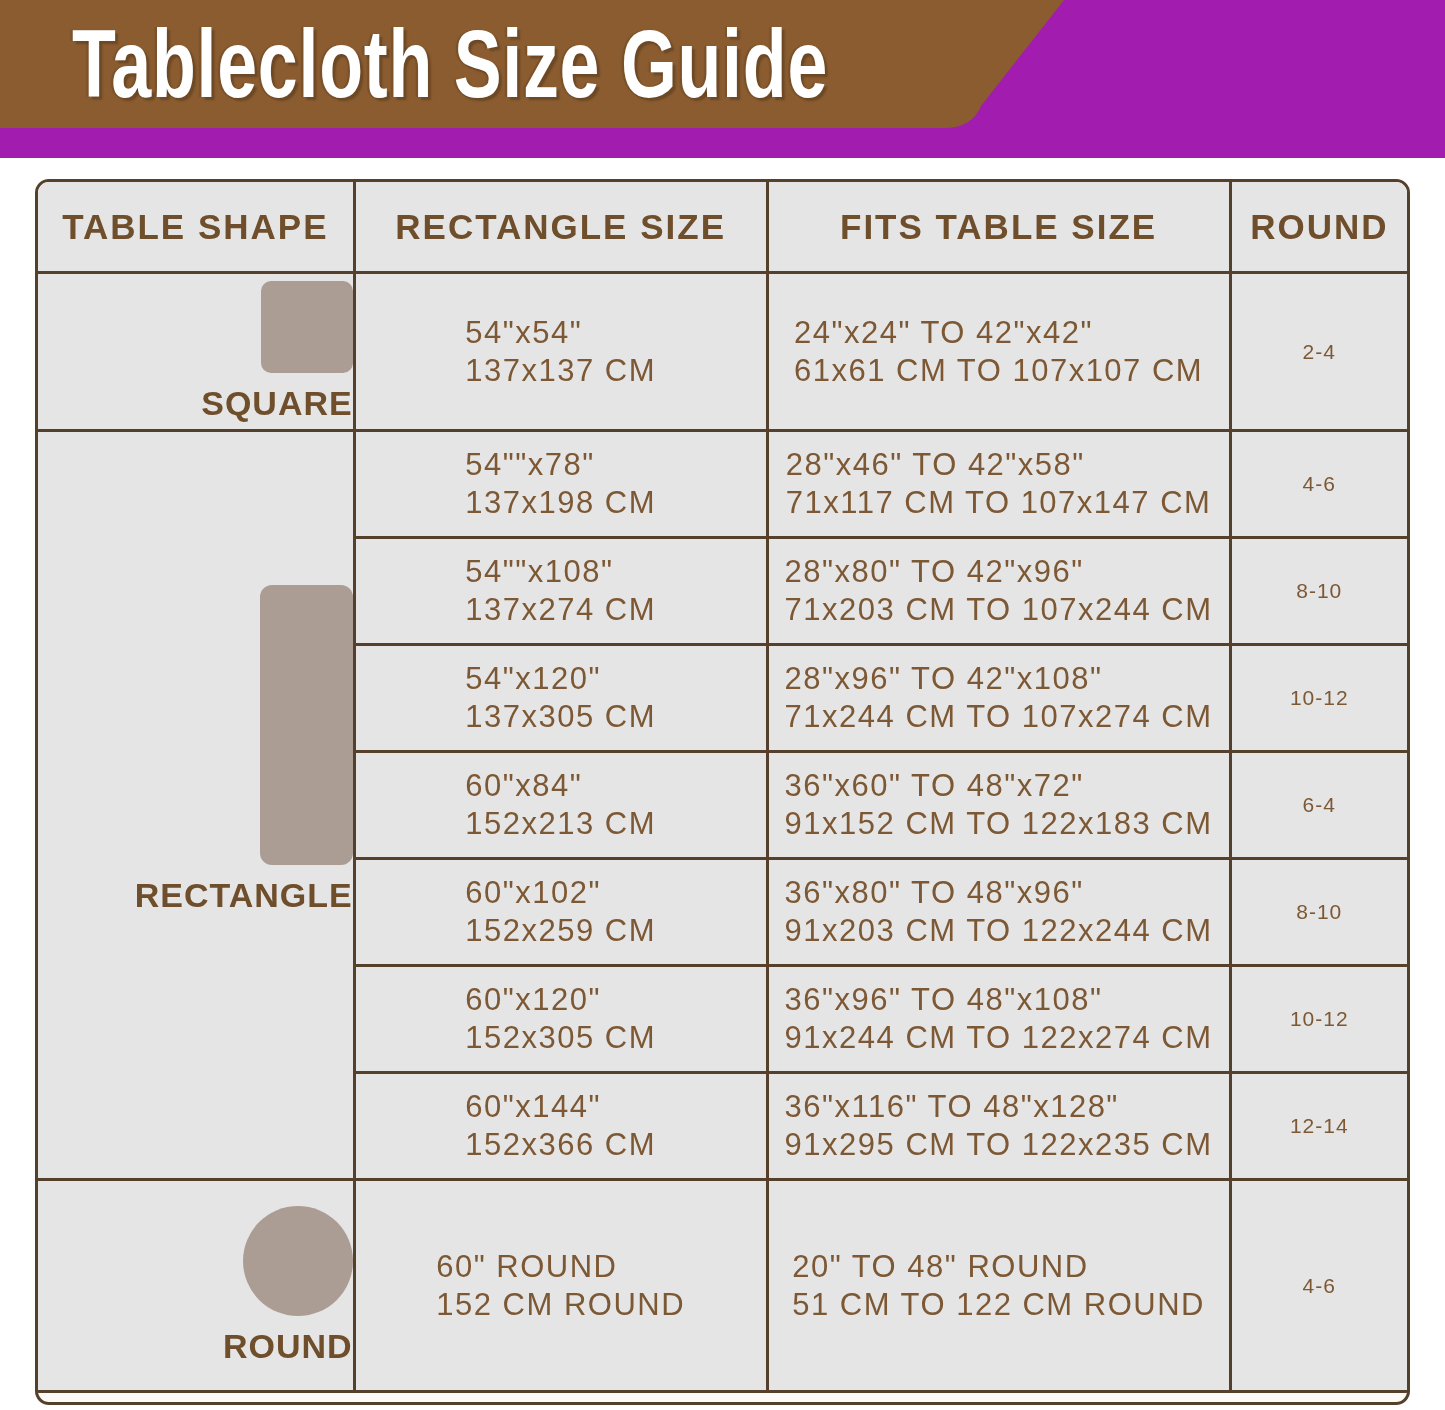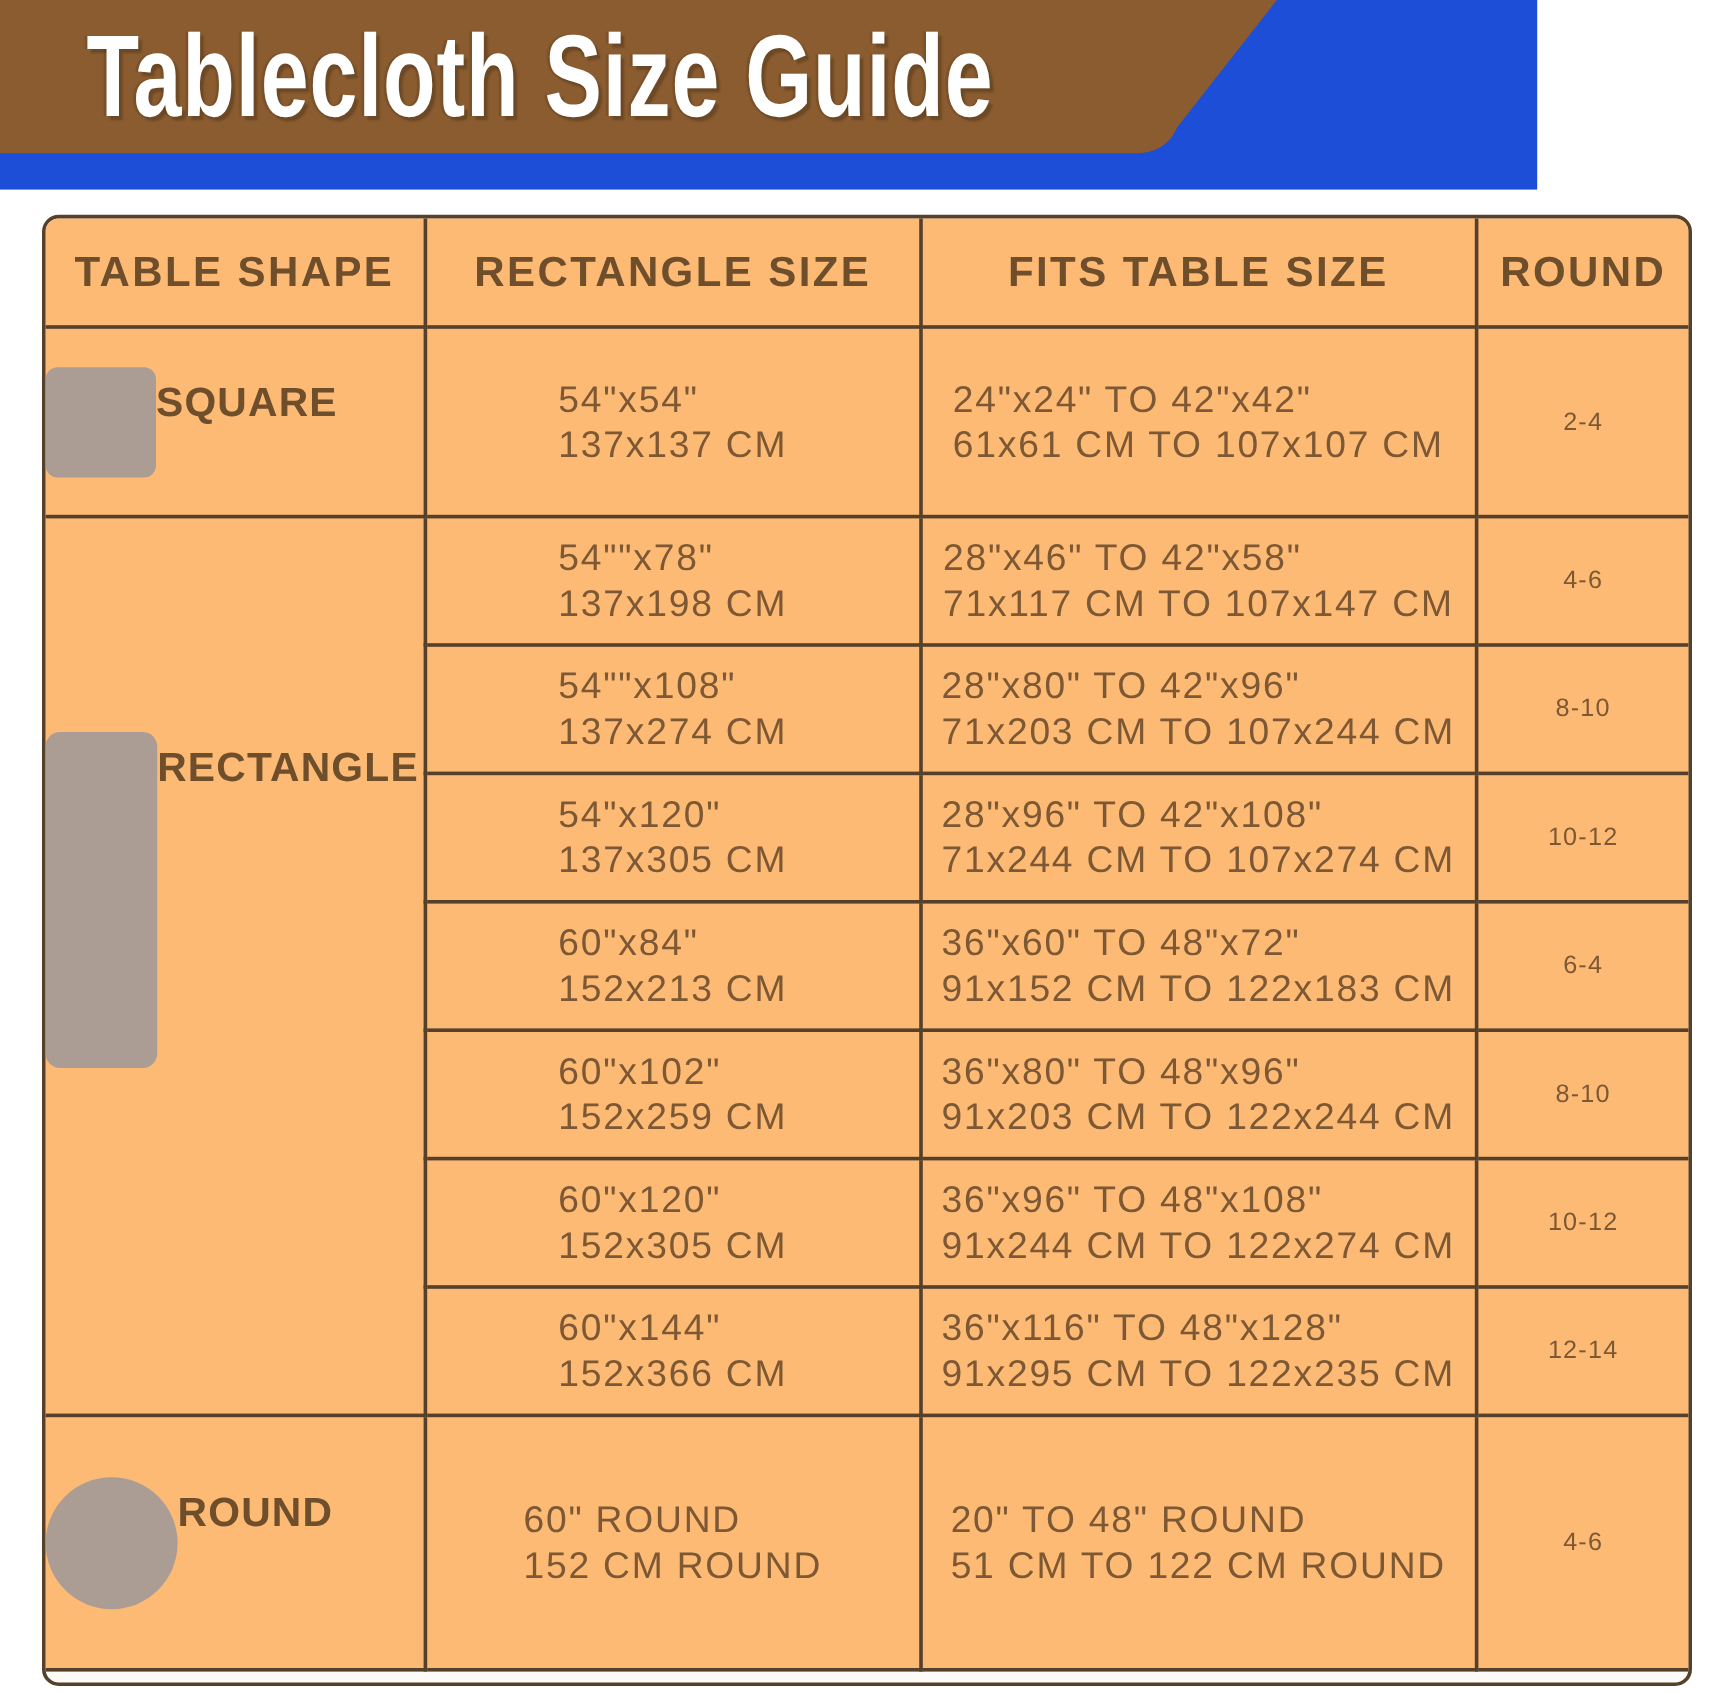--- a/index.html
+++ b/index.html
@@ -3,21 +3,21 @@
 <meta charset="utf-8">
 <style>
   html,body{margin:0;padding:0;}
   body{
     width:1445px;height:1410px;
     background:#ffffff;
     font-family:"Liberation Sans", sans-serif;
     overflow:hidden;
   }
   
-  .banner{position:relative;width:1281px;height:158px;background:#1d4ed8;}
+  .banner{position:relative;width:1445px;height:158px;background:#a21caf;}
   .banner-shape{position:absolute;left:0;top:0;display:block;}
   .banner-title{
     position:absolute;left:72px;top:0;height:128px;margin:0;
     display:flex;align-items:center;
     color:#ffffff;font-size:97px;font-weight:bold;white-space:nowrap;
     transform:scaleX(0.74);transform-origin:left center;
     letter-spacing:1px;
     text-shadow:4px 3px 2px rgba(74,48,24,0.45), -3px 0 1px rgba(74,48,24,0.25);
   }
   
@@ -26,39 +26,39 @@
     border:3px solid #55402c;border-radius:14px;overflow:hidden;
     background:#fdfbf7;box-sizing:border-box;
   }
   table.guide{
     border-collapse:collapse;table-layout:fixed;
     margin:-3px;width:1375px;
   }
   table.guide th, table.guide td{
     border:3px solid #55402c;
     padding:0;vertical-align:middle;text-align:center;
-    background:#fdba74;
+    background:#e5e5e5;
   }
   col.c1{width:317px;} col.c2{width:412px;} col.c3{width:462px;} col.c4{width:178px;}
   tr.hdr{height:92px;}
   tr.row-square{height:158px;}
   tr.row-rect{height:107px;}
   tr.row-round{height:212px;}
   th.colhead{
     color:#6f4e2c;font-size:35px;font-weight:bold;letter-spacing:2px;
     white-space:nowrap;
   }
   .pair{display:inline-block;text-align:left;}
   .pair span{
     display:block;color:#7d5834;font-size:31px;line-height:38px;
     letter-spacing:1.5px;white-space:nowrap;
   }
   td.seats-cell{color:#7d5834;font-size:21px;letter-spacing:1px;}
   
-  .shape-cell-inner{display:flex;align-items:flex-start;}
+  .shape-cell-inner{display:flex;flex-direction:column;align-items:flex-end;padding-left:36px;}
   .rect-offset{transform:translateY(-55px);}
   .shape-label{
     margin-top:11px;color:#6f4e2c;font-size:34px;font-weight:bold;letter-spacing:1px;
   }
   .shape-square{width:92px;height:92px;background:#ac9d94;border-radius:10px;}
   .shape-rect{width:93px;height:280px;background:#ac9d94;border-radius:12px;}
   .shape-circle{width:110px;height:110px;background:#ac9d94;border-radius:50%;}
 </style>
 </head>
 <body>

